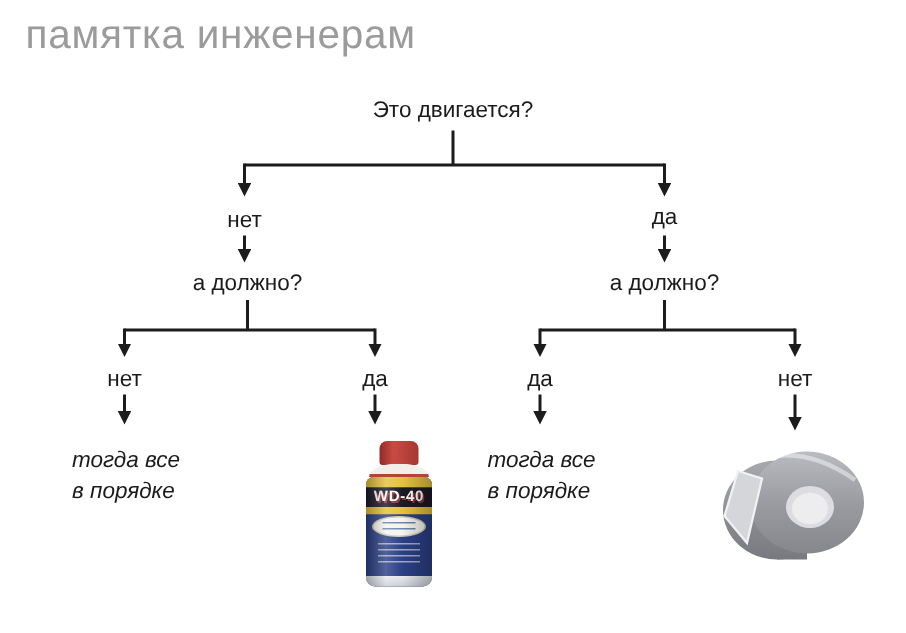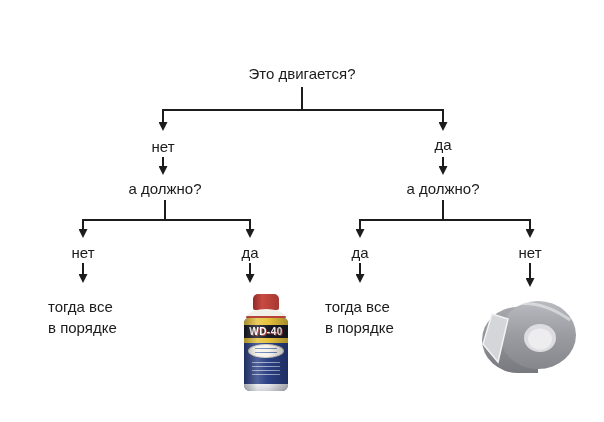--- a/index.html
+++ b/index.html
@@ -9,21 +9,21 @@
   }
   .page-title{
     position:absolute;left:17px;top:8px;
     font-size:27px;color:#9b9b9b;letter-spacing:0.5px;white-space:nowrap;
   }
   .node-label{
     position:absolute;transform:translateX(-50%);
     font-size:15px;color:#1b1b1b;white-space:nowrap;text-align:right;
   }
   .leaf-text{
-    position:absolute;font-size:15px;color:#1b1b1b;line-height:21px;white-space:nowrap;
+    position:absolute;font-size:15px;color:#1b1b1b;line-height:21px;white-space:nowrap;font-style:italic;
   }
   #connectors{position:absolute;left:0;top:0;}
 
   
   .wd40{position:absolute;left:244px;top:294px;width:44px;height:103px;}
   .wd40-cap{
     position:absolute;left:9px;top:0;width:26px;height:16px;
     background:linear-gradient(90deg,#8f2b27,#c84b42 35%,#a63832);
     border-radius:5px 5px 2px 2px;
   }
@@ -56,20 +56,21 @@
     position:absolute;left:0;top:24px;width:44px;height:73px;border-radius:5px 5px 6px 6px;
     background:linear-gradient(90deg,rgba(0,0,0,0.28),rgba(255,255,255,0.18) 30%,rgba(255,255,255,0) 55%,rgba(0,0,0,0.28));
     pointer-events:none;
   }
 </style>
 </head>
 <body>
 
 <div id="canvas">
 
+  <div class="page-title">памятка инженерам</div>
 
   <svg id="connectors" width="604" height="422" viewBox="0 0 604 422">
     <defs>
       <marker id="arrow" markerWidth="9" markerHeight="9" refX="4" refY="4.5" orient="auto" markerUnits="userSpaceOnUse">
         <path d="M0,0 L9,4.5 L0,9 Z" fill="#1c1c1c"></path>
       </marker>
     </defs>
     <g stroke="#1c1c1c" stroke-width="2" fill="none">
       <path d="M302,87 V110"></path>
       <path d="M163,110 H443"></path>

